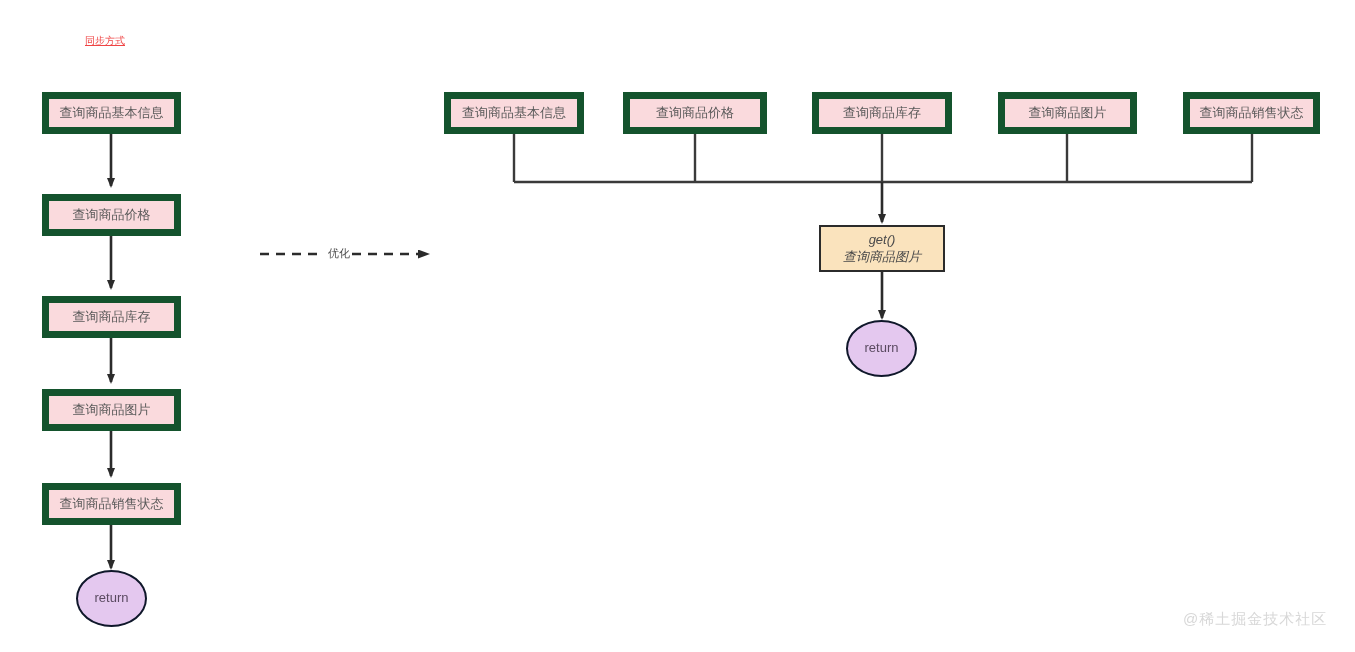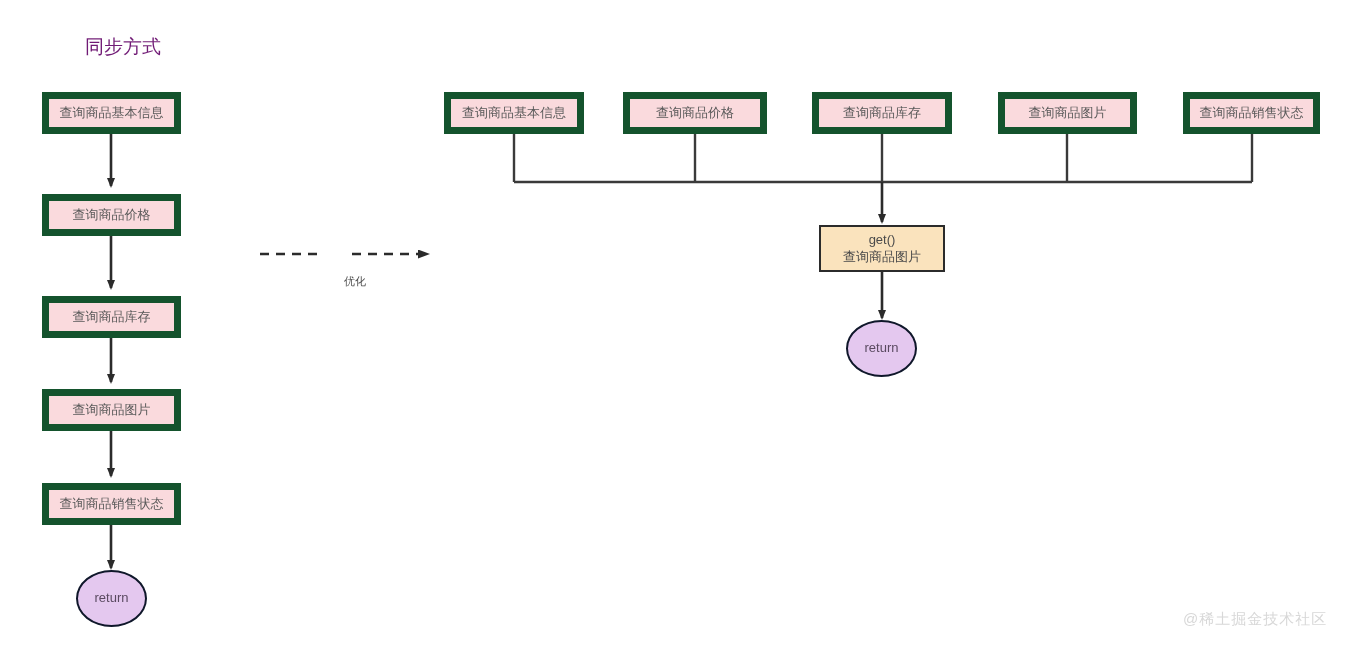--- a/index.html
+++ b/index.html
@@ -51,23 +51,24 @@
   .terminator {
     background: #e4c8ef;
     border: 2px solid #0f172a;
     border-radius: 50%;
     font-size: 13px;
     color: #5a4a60;
   }
 
   .section-title {
     position: absolute;
-    font-size: 19px;
-    color: #701a75;
+    font-size: 10px;
+    color: #ef4444;
     white-space: nowrap;
+    text-decoration: underline;
   }
 
   .edge-label {
     position: absolute;
     font-size: 11px;
     color: #4a4a4a;
     background: #ffffff;
     padding: 0 1px;
     white-space: nowrap;
   }
@@ -144,33 +145,33 @@
   <div class="node proc" style="left:42px; top:194px; width:139px; height:42px;">查询商品价格</div>
 
   <div class="node proc" style="left:42px; top:296px; width:139px; height:42px;">查询商品库存</div>
 
   <div class="node proc" style="left:42px; top:389px; width:139px; height:42px;">查询商品图片</div>
 
   <div class="node proc" style="left:42px; top:483px; width:139px; height:42px;">查询商品销售状态</div>
 
   <div class="node terminator" style="left:76px; top:570px; width:71px; height:57px;">return</div>
 
-  <div class="edge-label" style="left:343px; top:246px;margin-top:28px;">优化</div>
+  <div class="edge-label" style="left:327px; top:246px;">优化</div>
 
   <div class="node proc" style="left:444px; top:92px; width:140px; height:42px;">查询商品基本信息</div>
 
   <div class="node proc" style="left:623px; top:92px; width:144px; height:42px;">查询商品价格</div>
 
   <div class="node proc" style="left:812px; top:92px; width:140px; height:42px;">查询商品库存</div>
 
   <div class="node proc" style="left:998px; top:92px; width:139px; height:42px;">查询商品图片</div>
 
   <div class="node proc" style="left:1183px; top:92px; width:137px; height:42px;">查询商品销售状态</div>
 
-  <div class="node get-node" style="left:819px; top:225px; width:126px; height:47px; flex-direction:column;">
+  <div class="node get-node" style="left:819px; top:225px; width:126px; height:47px; flex-direction:column;font-style:italic;">
     <span>get()</span>
     <span>查询商品图片</span>
   </div>
 
   <div class="node terminator" style="left:846px; top:320px; width:71px; height:57px;">return</div>
 
   <div class="watermark" style="left:1183px; top:610px;">@稀土掘金技术社区</div>
 
 </div>
 

